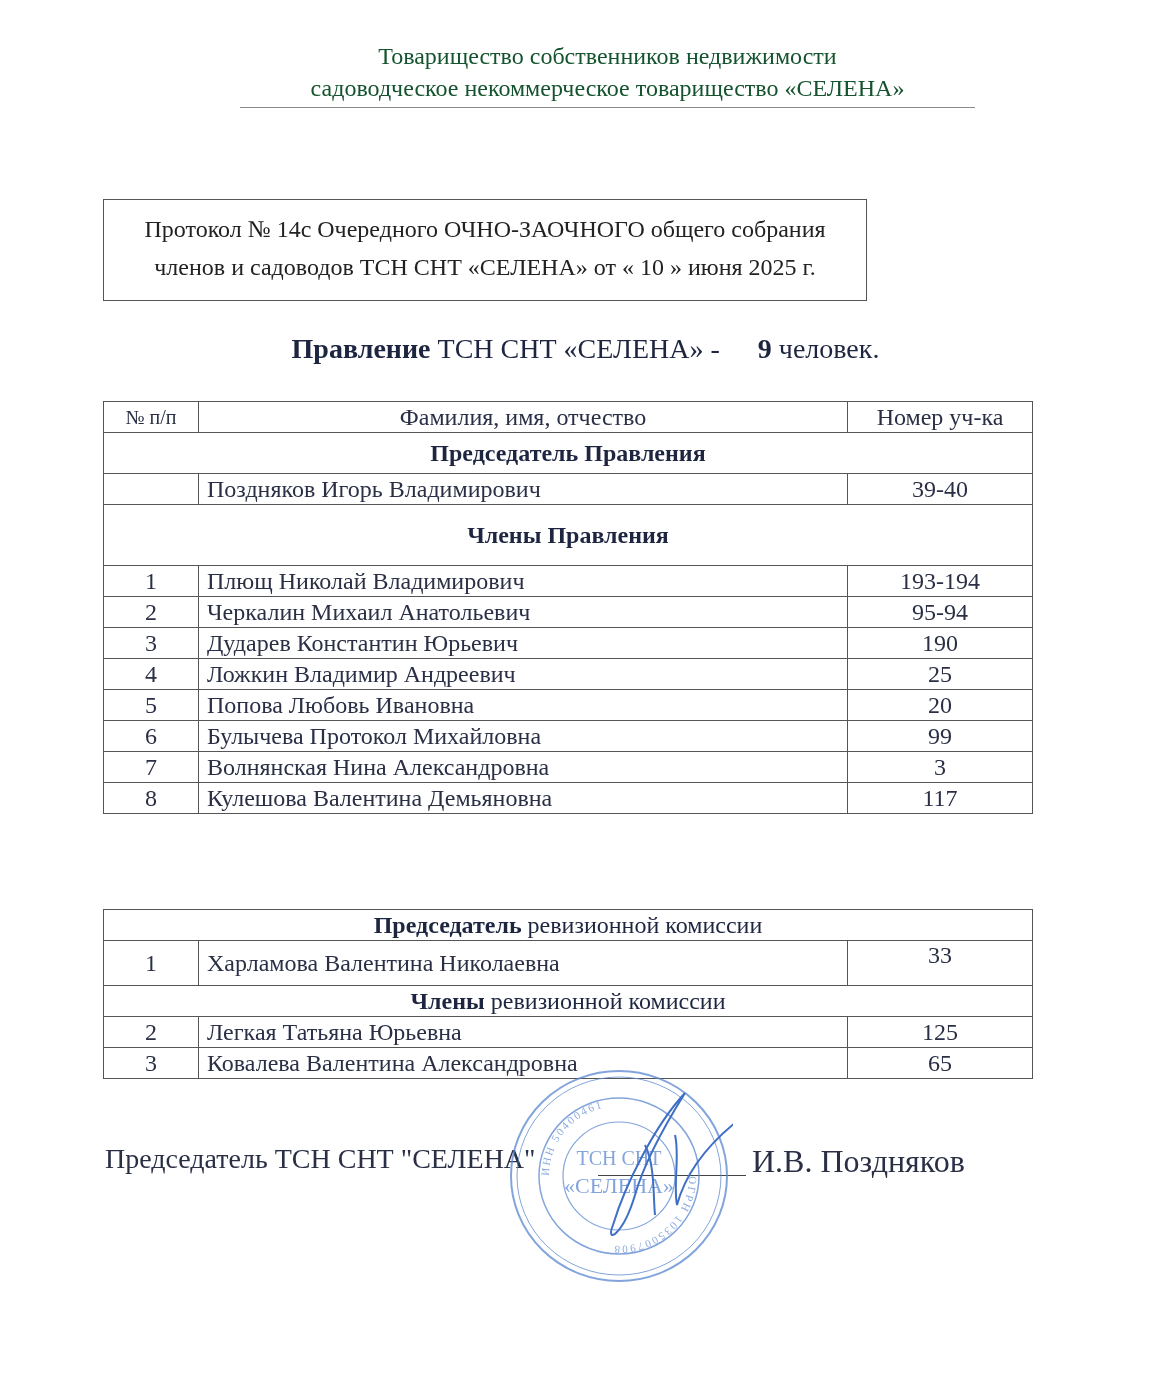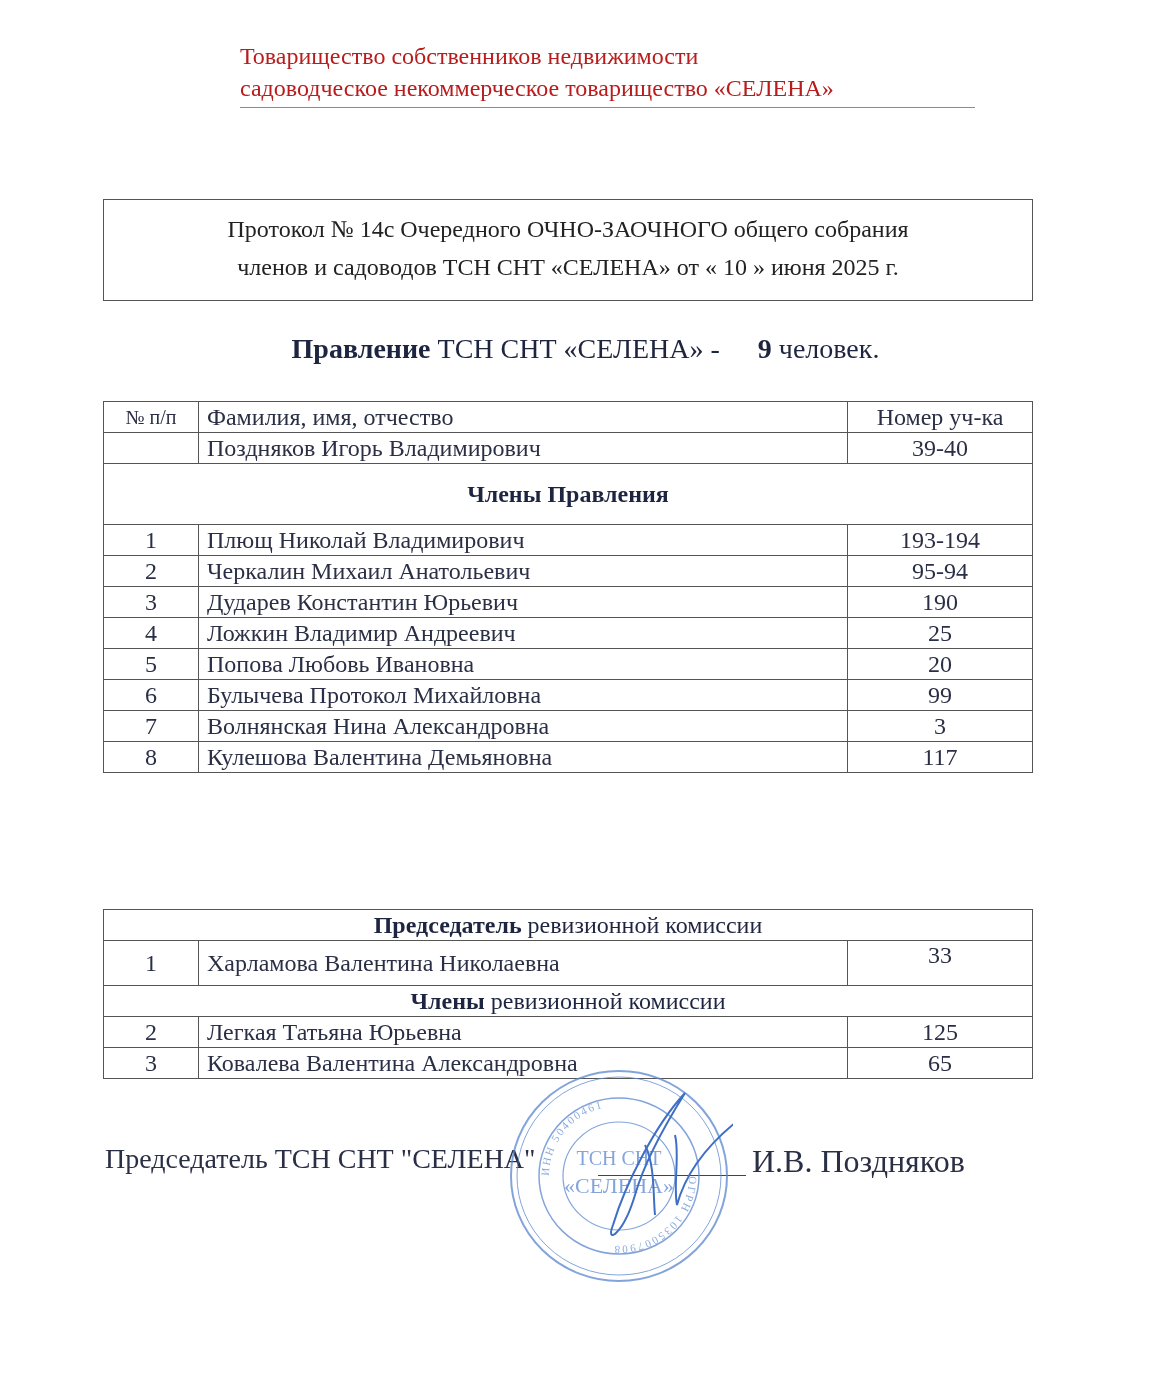--- a/index.html
+++ b/index.html
@@ -1,22 +1,22 @@
 <!DOCTYPE html>
 <html><head>
 <meta charset="utf-8">
 <style>
   html, body { margin: 0; padding: 0; }
   body {
     width: 1169px; height: 1385px; background: #ffffff; position: relative;
     font-family: "Liberation Serif", "DejaVu Serif", serif; color: #1e2233; overflow: hidden;
   }
-  .org-header { position: absolute; left: 240px; top: 40px; width: 735px; text-align: left; font-size: 24px; line-height: 32px; color: #b91c1c; }
+  .org-header { position: absolute; left: 240px; top: 40px; width: 735px; text-align: center; font-size: 24px; line-height: 32px; color: #14532d; }
   .org-rule { position: absolute; left: 240px; top: 107px; width: 735px; height: 1px; background: #8a8a8a; }
-  .protocol-box { position: absolute; left: 103px; top: 199px; width: 930px; height: 102px; border: 1.5px solid #555; box-sizing: border-box; text-align: center; font-size: 24px; line-height: 38px; padding-top: 10px; color: #222; }
+  .protocol-box { position: absolute; left: 103px; top: 199px; width: 764px; height: 102px; border: 1.5px solid #555; box-sizing: border-box; text-align: center; font-size: 24px; line-height: 38px; padding-top: 10px; color: #222; }
   .board-title { position: absolute; left: 0; top: 333px; width: 1140px; text-align: center; font-size: 28px; color: #1e2540; }
   .board-title b { font-weight: bold; margin-left: 31px; }
   table { position: absolute; border-collapse: collapse; font-size: 24px; color: #2a2f45; }
   td { border: 1.5px solid #555; padding: 0 8px; height: 30px; line-height: 28px; }
   .c-num { width: 78px; text-align: center; }
   .c-name { width: 632px; text-align: left; }
   .c-plot { width: 168px; text-align: center; }
   .sec { text-align: center; font-weight: bold; color: #1e2540; }
   .t1 { left: 103px; top: 401px; }
   .t2 { left: 103px; top: 909px; }
@@ -41,22 +41,25 @@
 </div>
 
 <div class="board-title">
   <b>Правление</b><span> ТСН СНТ «СЕЛЕНА» - </span><b>9</b><span> человек.</span>
 </div>
 
 <table class="t1">
   <tbody>
       <tr>
     <td class="c-num" style="font-size:20px">№ п/п</td>
-    <td class="c-name" style="">Фамилия, имя, отчество</td>
+    <td class="c-name" style="text-align:center">Фамилия, имя, отчество</td>
     <td class="c-plot">Номер уч-ка</td>
+  </tr>
+  <tr>
+    <td colspan="3" class="sec" style="height:40px">Председатель Правления</td>
   </tr>
   <tr>
     <td class="c-num"></td>
     <td class="c-name">Поздняков Игорь Владимирович</td>
     <td class="c-plot">39-40</td>
   </tr>
   <tr>
     <td colspan="3" class="sec" style="height:60px">Члены Правления</td>
   </tr>
   </tbody>

